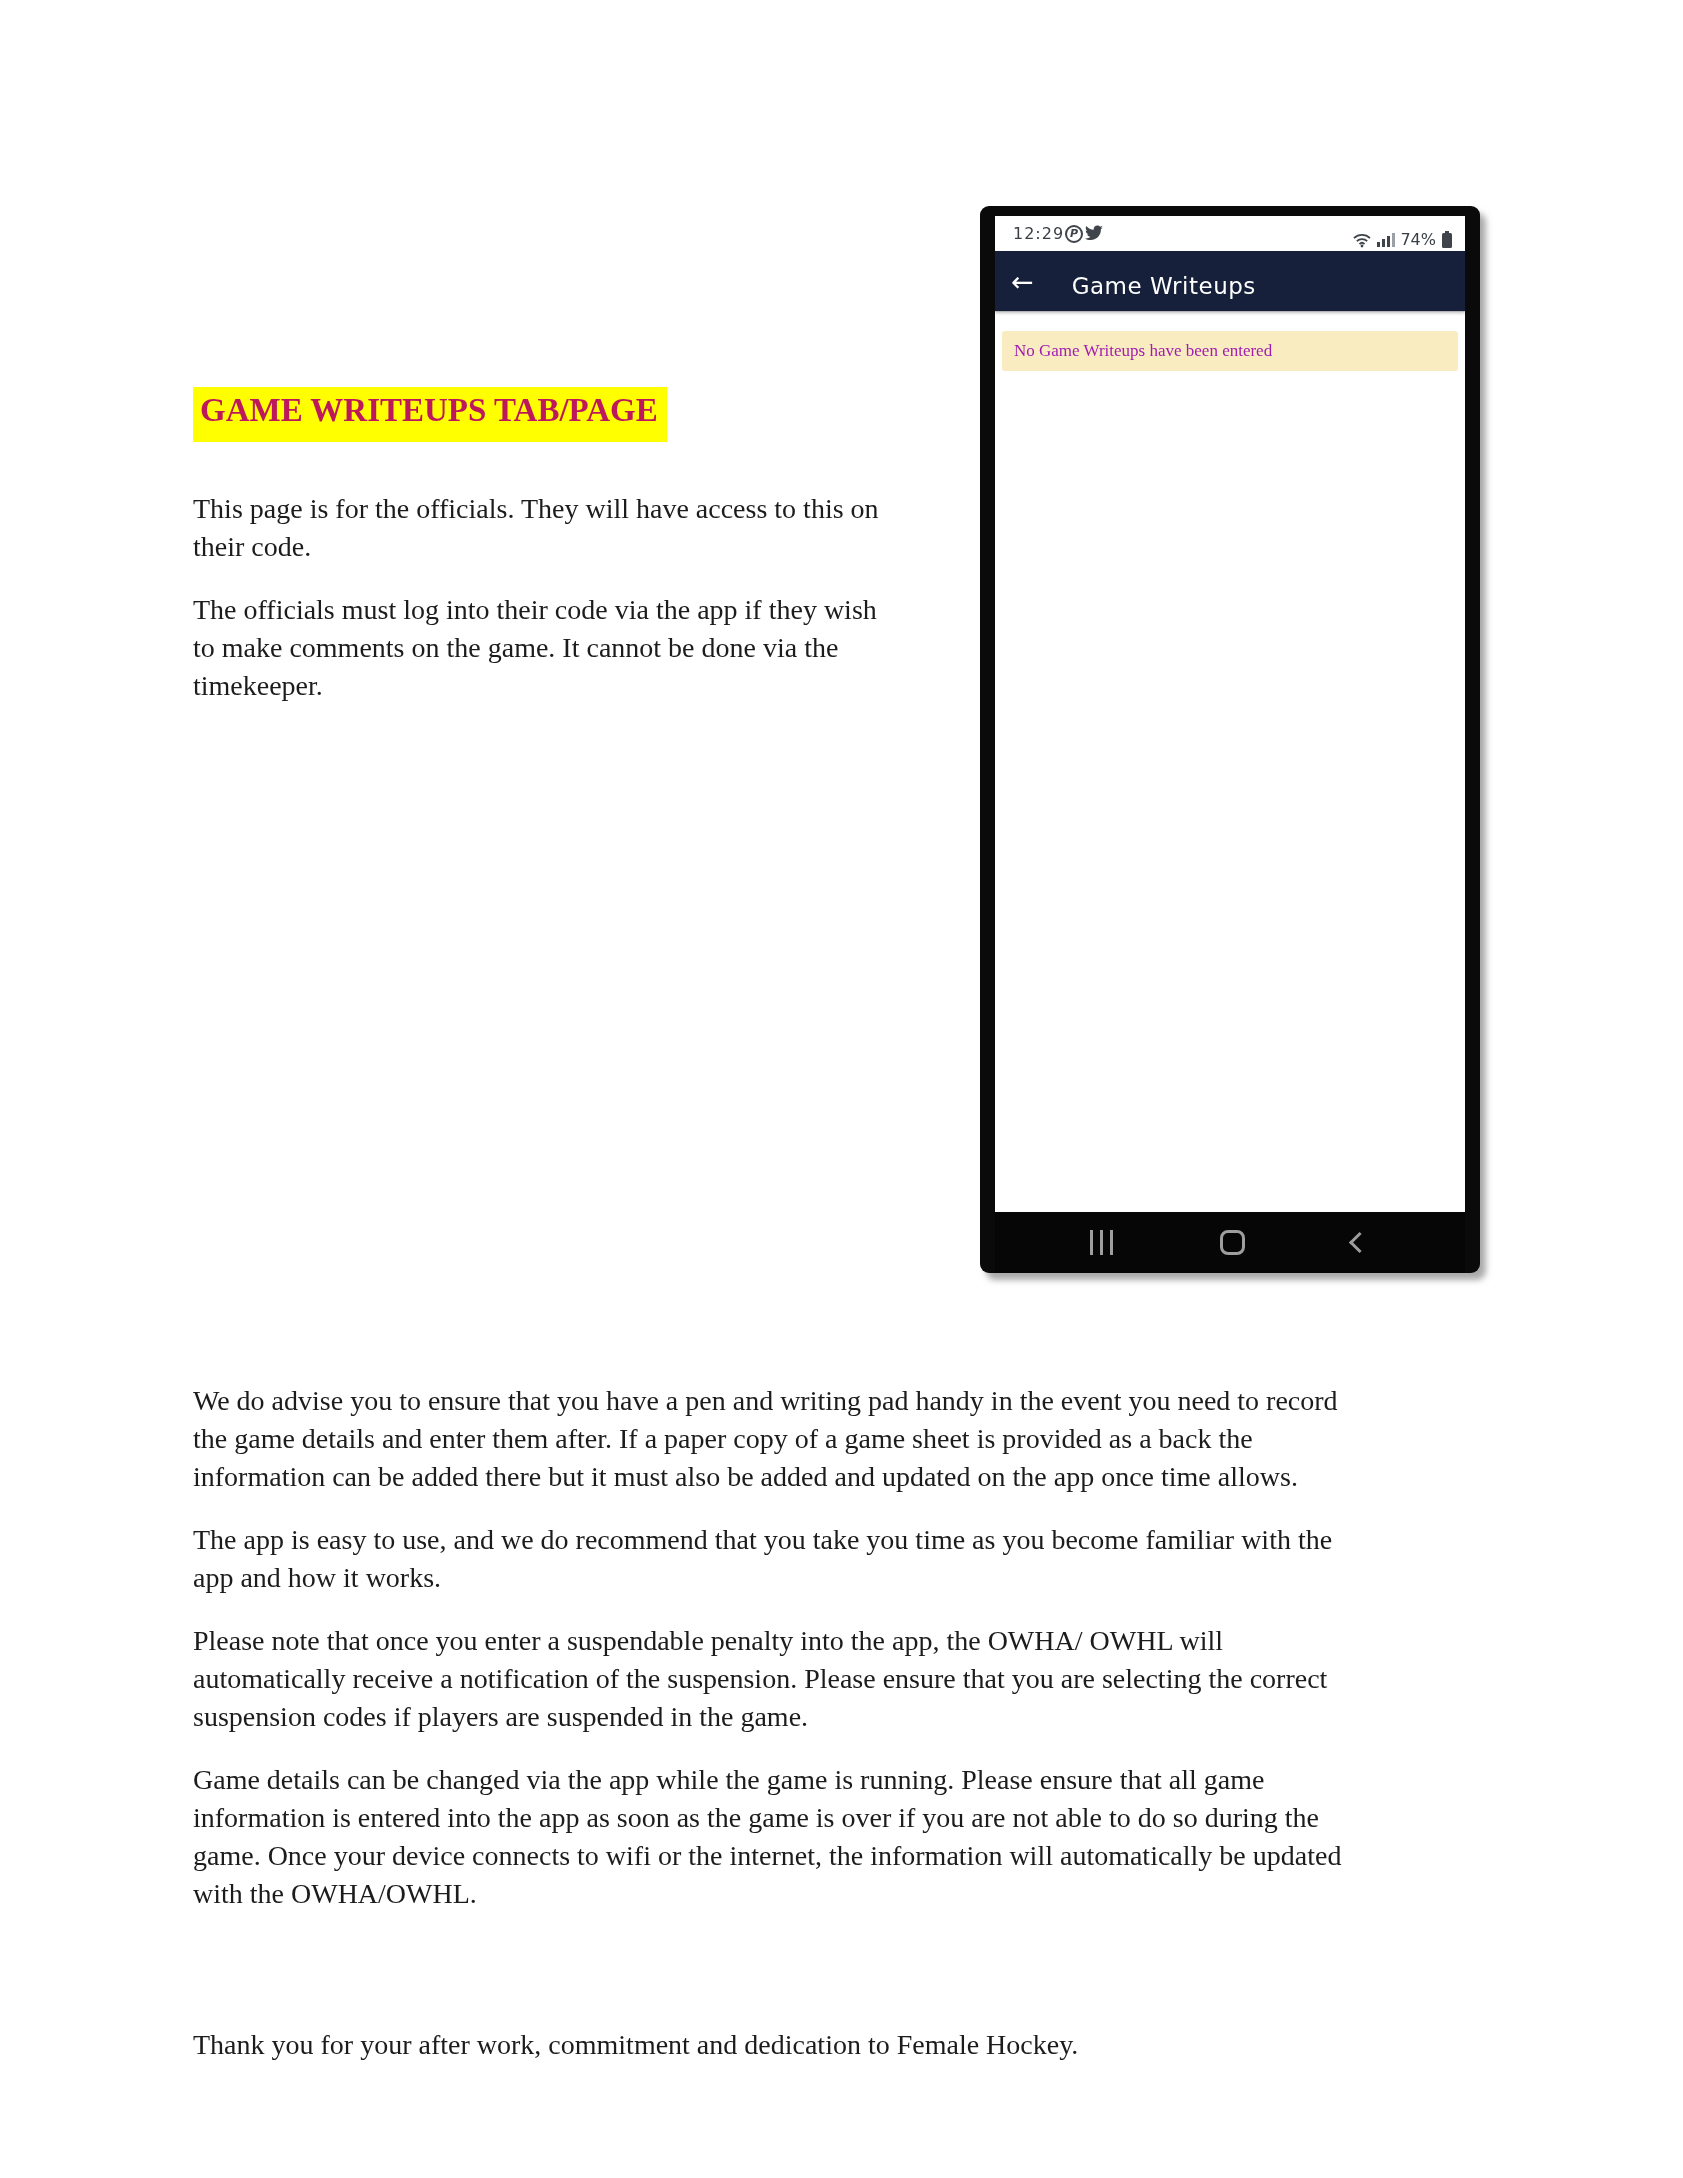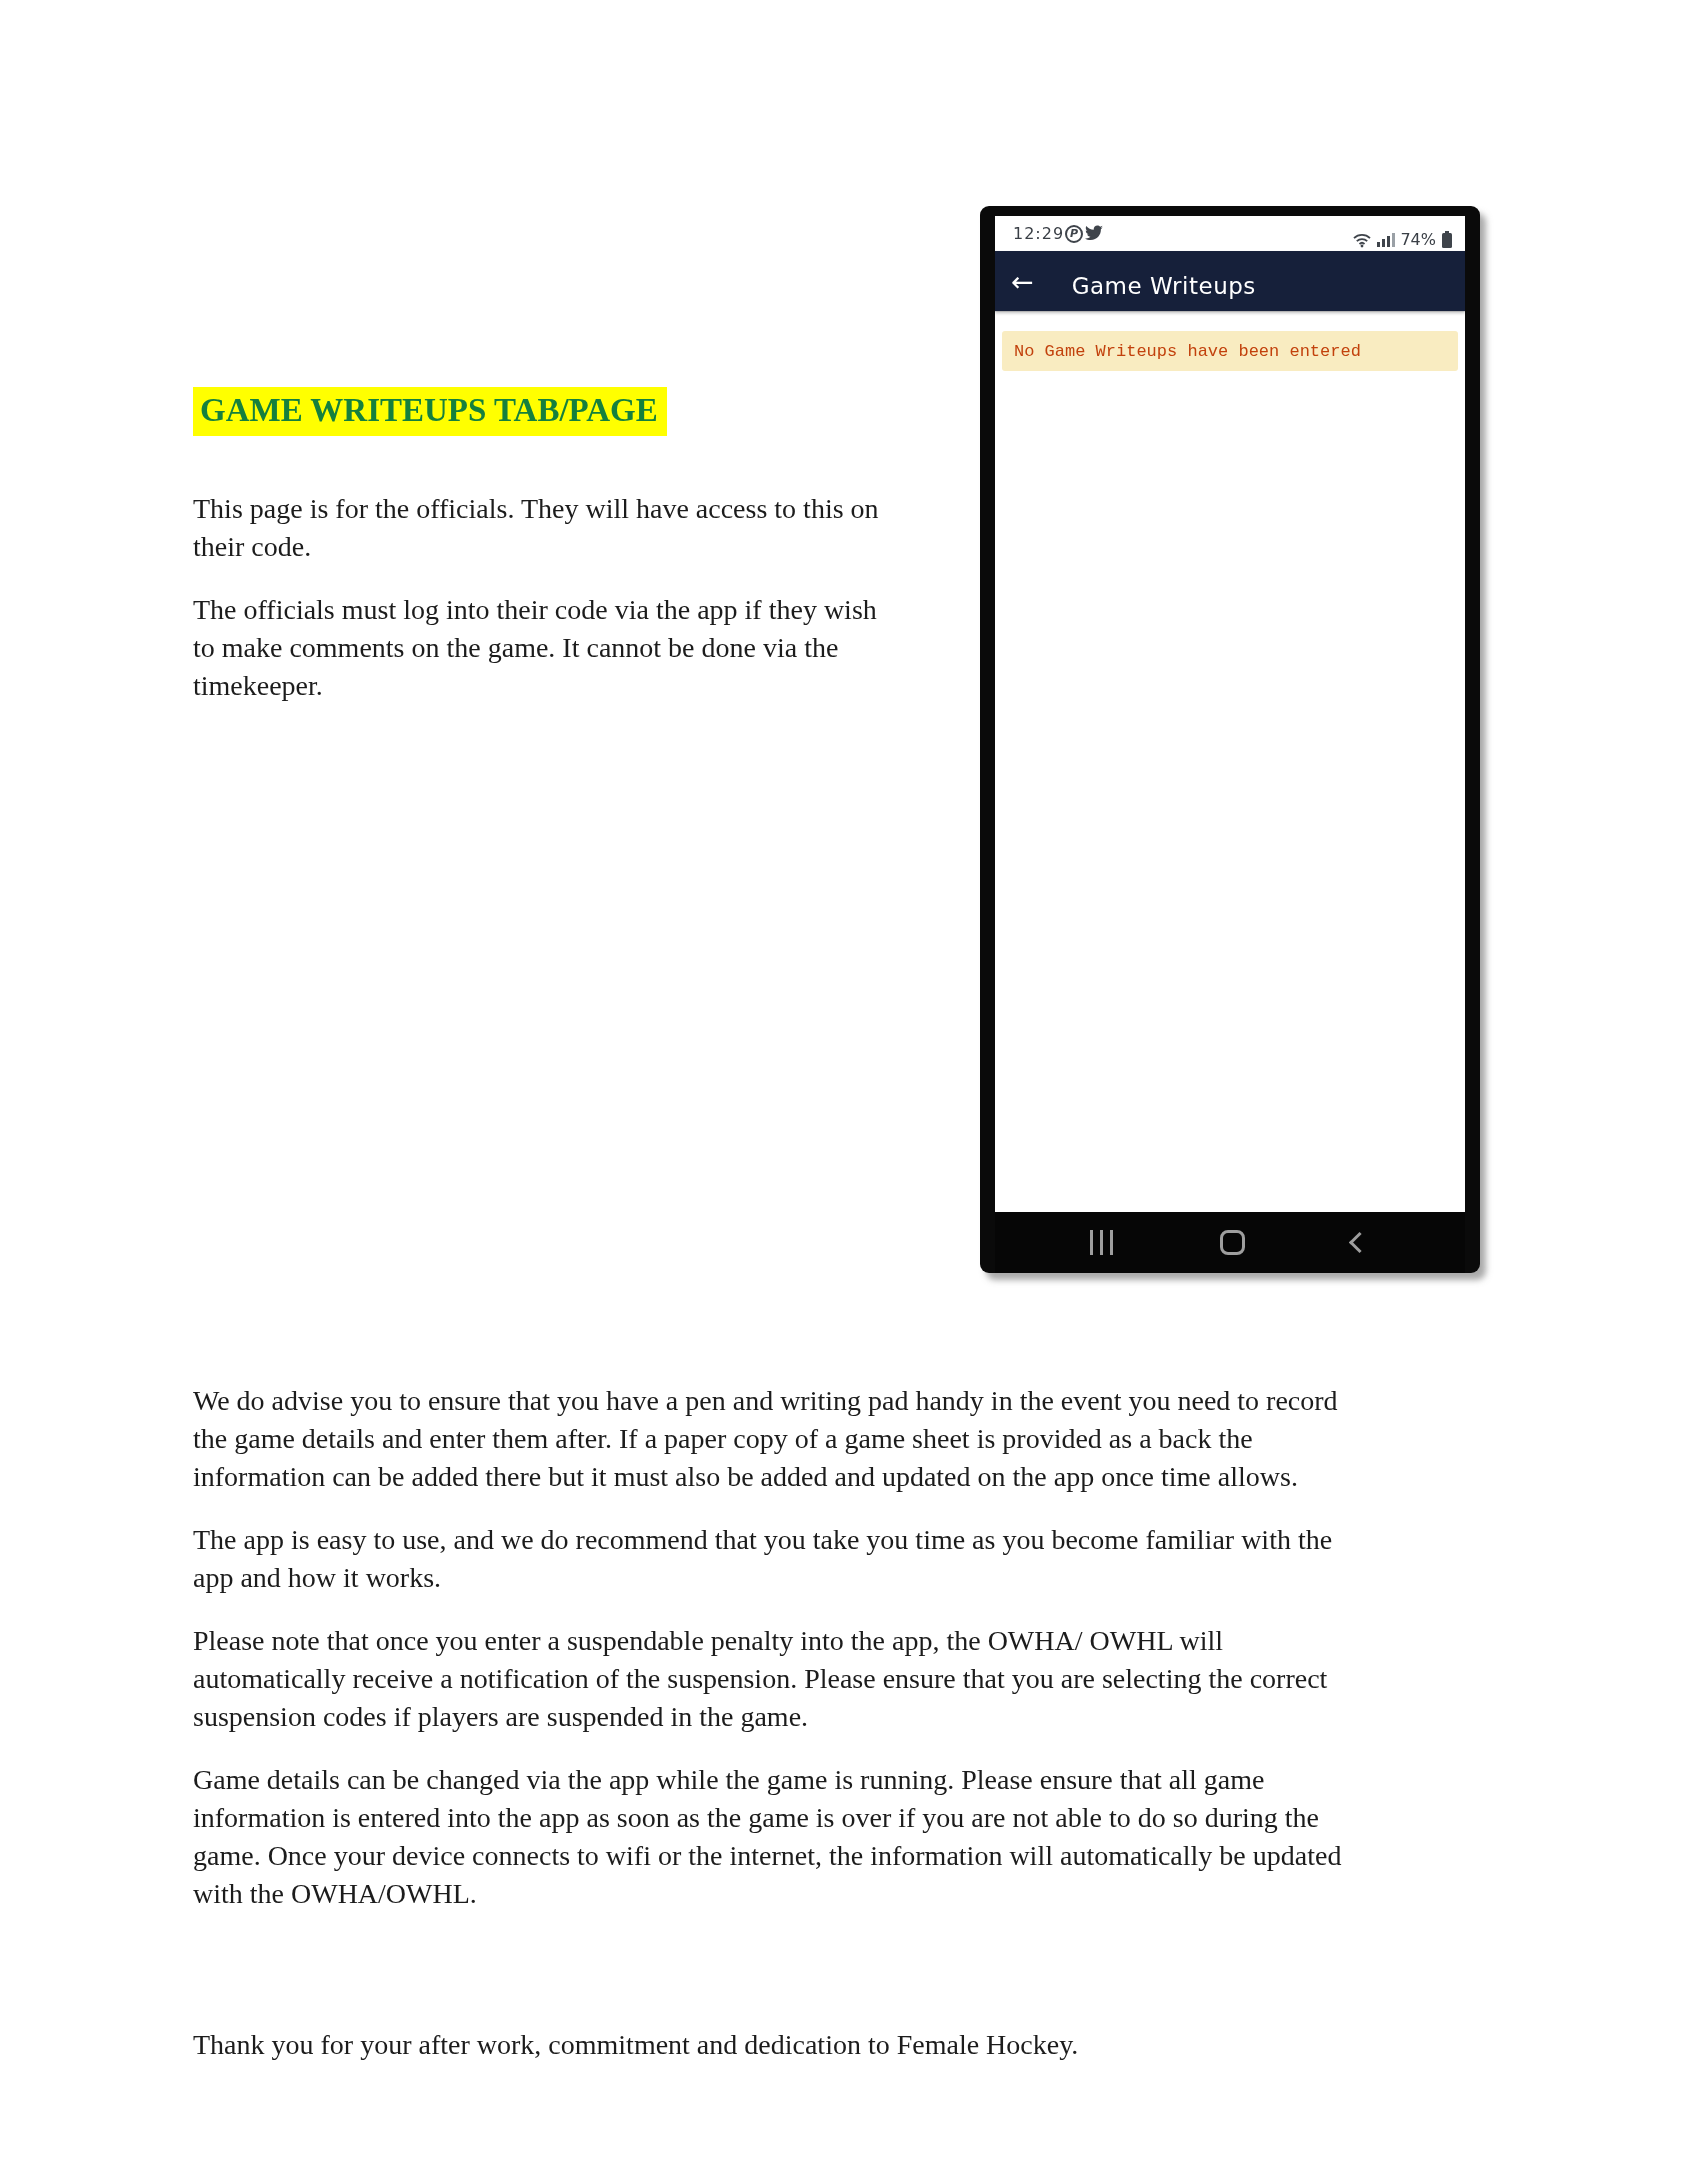--- a/index.html
+++ b/index.html
@@ -4,21 +4,21 @@
 <style>
   * { margin:0; padding:0; box-sizing:border-box; }
   html,body { background:#ffffff; }
   .page {
     position:relative; width:1683px; height:2178px; background:#ffffff;
     font-family:"Liberation Serif", serif; color:#1c1c1c; overflow:hidden;
   }
 
   
   .doc-heading { position:absolute; left:193px; top:392px; font-size:33px; font-weight:bold; }
-  .doc-heading mark { background:#ffff00; color:#15803d; padding:5px 9px 8px 7px; }
+  .doc-heading mark { background:#ffff00; color:#be185d; padding:5px 9px 14px 7px; }
 
   .top-text { position:absolute; left:193px; top:490px; width:705px; }
   .bottom-text { position:absolute; left:193px; top:1382px; width:1150px; }
   .top-text p, .bottom-text p { font-size:28px; line-height:38px; margin:0 0 25px 0; }
   .closing { position:absolute; left:193px; top:2026px; width:1287px; font-size:28px; line-height:38px; }
 
   
   .phone {
     position:absolute; left:980px; top:206px; width:500px; height:1067px;
     background:#0a0a0a; border-radius:9px;
@@ -50,21 +50,21 @@
     box-shadow:0 2px 3px rgba(0,0,0,0.25);
     position:relative; z-index:2;
   }
   .back-arrow { font-size:27px; line-height:1; cursor:default; }
   .app-title { font-size:23px; letter-spacing:0.5px;margin-top:9px; }
 
   .content { flex:1; background:#ffffff; border-top:1px solid #e3e3e3; position:relative; z-index:1; }
   .notice {
     margin:19px 7px 8px 7px; height:40px; background:#f9ecc1; border-radius:3px;
     display:flex; align-items:center; padding:0 12px;
-    font-family:Liberation Mono, monospace; font-size:17px; color:#c2410c;
+    font-family:Liberation Serif, serif; font-size:17px; color:#a21caf;
   }
 
   .nav-bar {
     height:61px; background:#060606; flex:0 0 auto;
     margin:0 -15px; display:flex; align-items:center; justify-content:center; gap:107px;
   }
   .recents { display:flex; gap:7px; }
   .recents i { display:block; width:3px; height:25px; background:#9e9e9e; }
   .home { width:25px; height:25px; border:3px solid #9e9e9e; border-radius:8px; }
   .chev { width:15px; height:15px; border-left:3px solid #9e9e9e; border-bottom:3px solid #9e9e9e; transform:rotate(45deg); margin-right:4px; }

